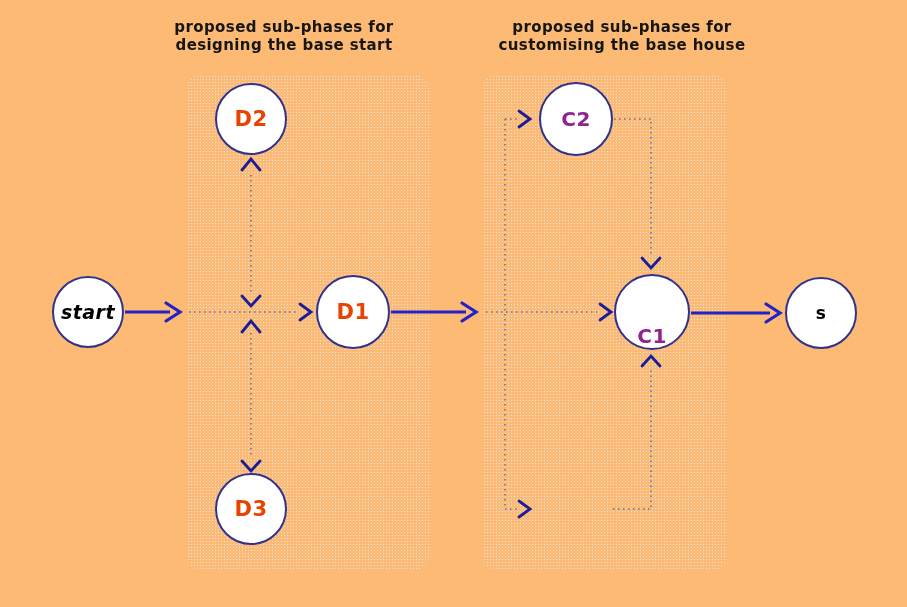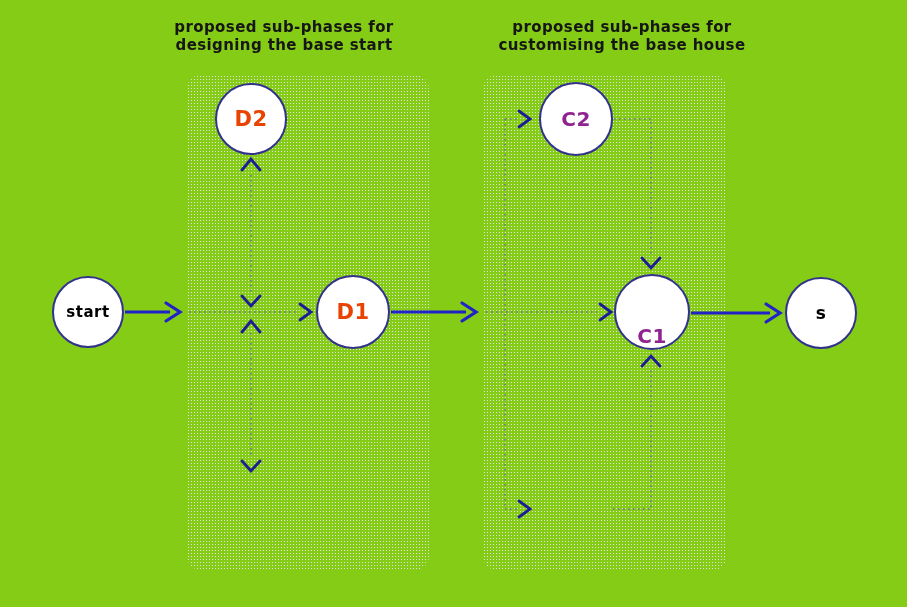--- a/index.html
+++ b/index.html
@@ -1,19 +1,19 @@
 <!DOCTYPE html>
 <html><head>
 <meta charset="utf-8">
 <style>
   html,body{margin:0;padding:0;background:#ffffff;}
   #stage{
     position:relative;
     width:907px;height:607px;
-    background:#84cc16;
+    background:#fdba74;
     font-family:"DejaVu Sans","Liberation Sans",sans-serif;
     overflow:hidden;
   }
   
   .panel{
     position:absolute;
     border-radius:14px;
     background-image:radial-gradient(circle,#e3e3e3 0.9px,rgba(255,255,255,0) 1px);
     background-size:3px 3px;
   }
@@ -40,21 +40,21 @@
     background:#ffffff;
     border:2px solid #32328c;
     border-radius:50%;
     display:flex;align-items:center;justify-content:center;
     box-sizing:border-box;
   }
   .node-label{
     font-weight:bold;
     letter-spacing:0.5px;
   }
-  .node.black .node-label{color:#000000;font-size:15px;}
+  .node.black .node-label{color:#000000;font-size:19px;font-style:italic;}
   .node.d .node-label{color:#e84300;font-size:21px;}
   .node.c .node-label{color:#8f2490;font-size:20px;}
   .node.end .node-label{color:#000000;font-size:17px;}
 
   .solid-shaft{stroke:#2222c8;stroke-width:2.8;fill:none;}
   .solid-head{stroke:#2222c8;stroke-width:3.2;fill:none;stroke-linecap:round;stroke-linejoin:miter;}
   .dot-line{stroke:#73738c;stroke-width:1.6;fill:none;stroke-dasharray:1.6 3.4;stroke-linecap:butt;}
   .dot-head{stroke:#1c1c96;stroke-width:2.8;fill:none;stroke-linecap:round;stroke-linejoin:miter;}
 </style>
 </head>
@@ -143,20 +143,23 @@
   </div>
 
   <div class="node d" style="left:215px;top:83px;width:72px;height:72px;">
     <span class="node-label">D2</span>
   </div>
 
   <div class="node d" style="left:316px;top:275px;width:74px;height:74px;">
     <span class="node-label">D1</span>
   </div>
 
+  <div class="node d" style="left:215px;top:473px;width:72px;height:72px;">
+    <span class="node-label">D3</span>
+  </div>
 
   <div class="node c" style="left:539px;top:82px;width:74px;height:74px;">
     <span class="node-label">C2</span>
   </div>
 
   <div class="node c" style="left:614px;top:274px;width:76px;height:76px;align-items:flex-end;">
     <span class="node-label">C1</span>
   </div>
 
 

